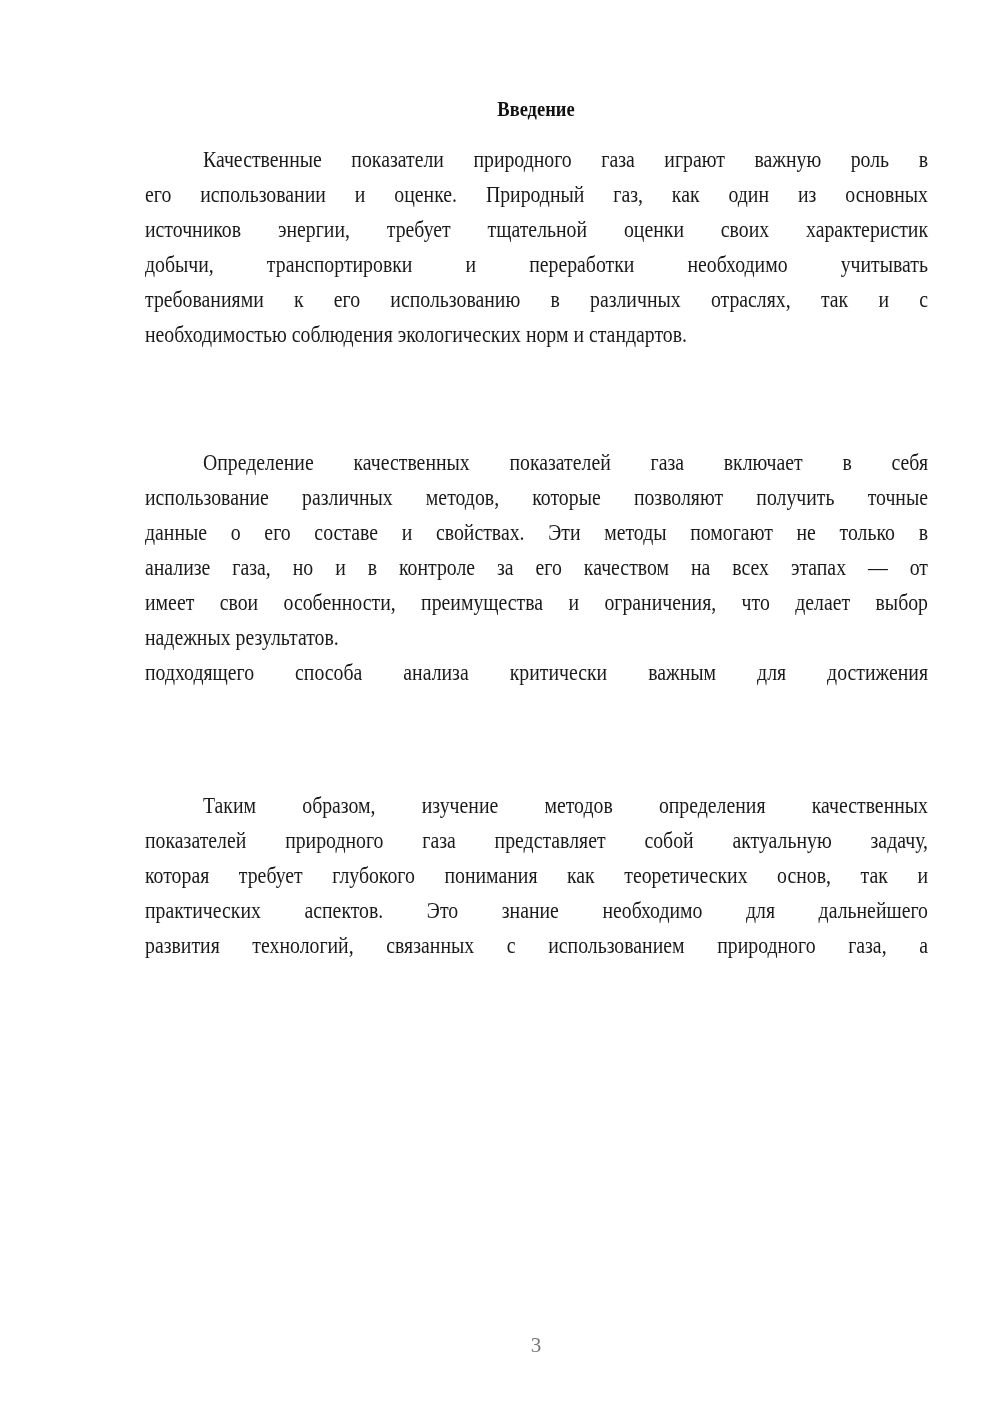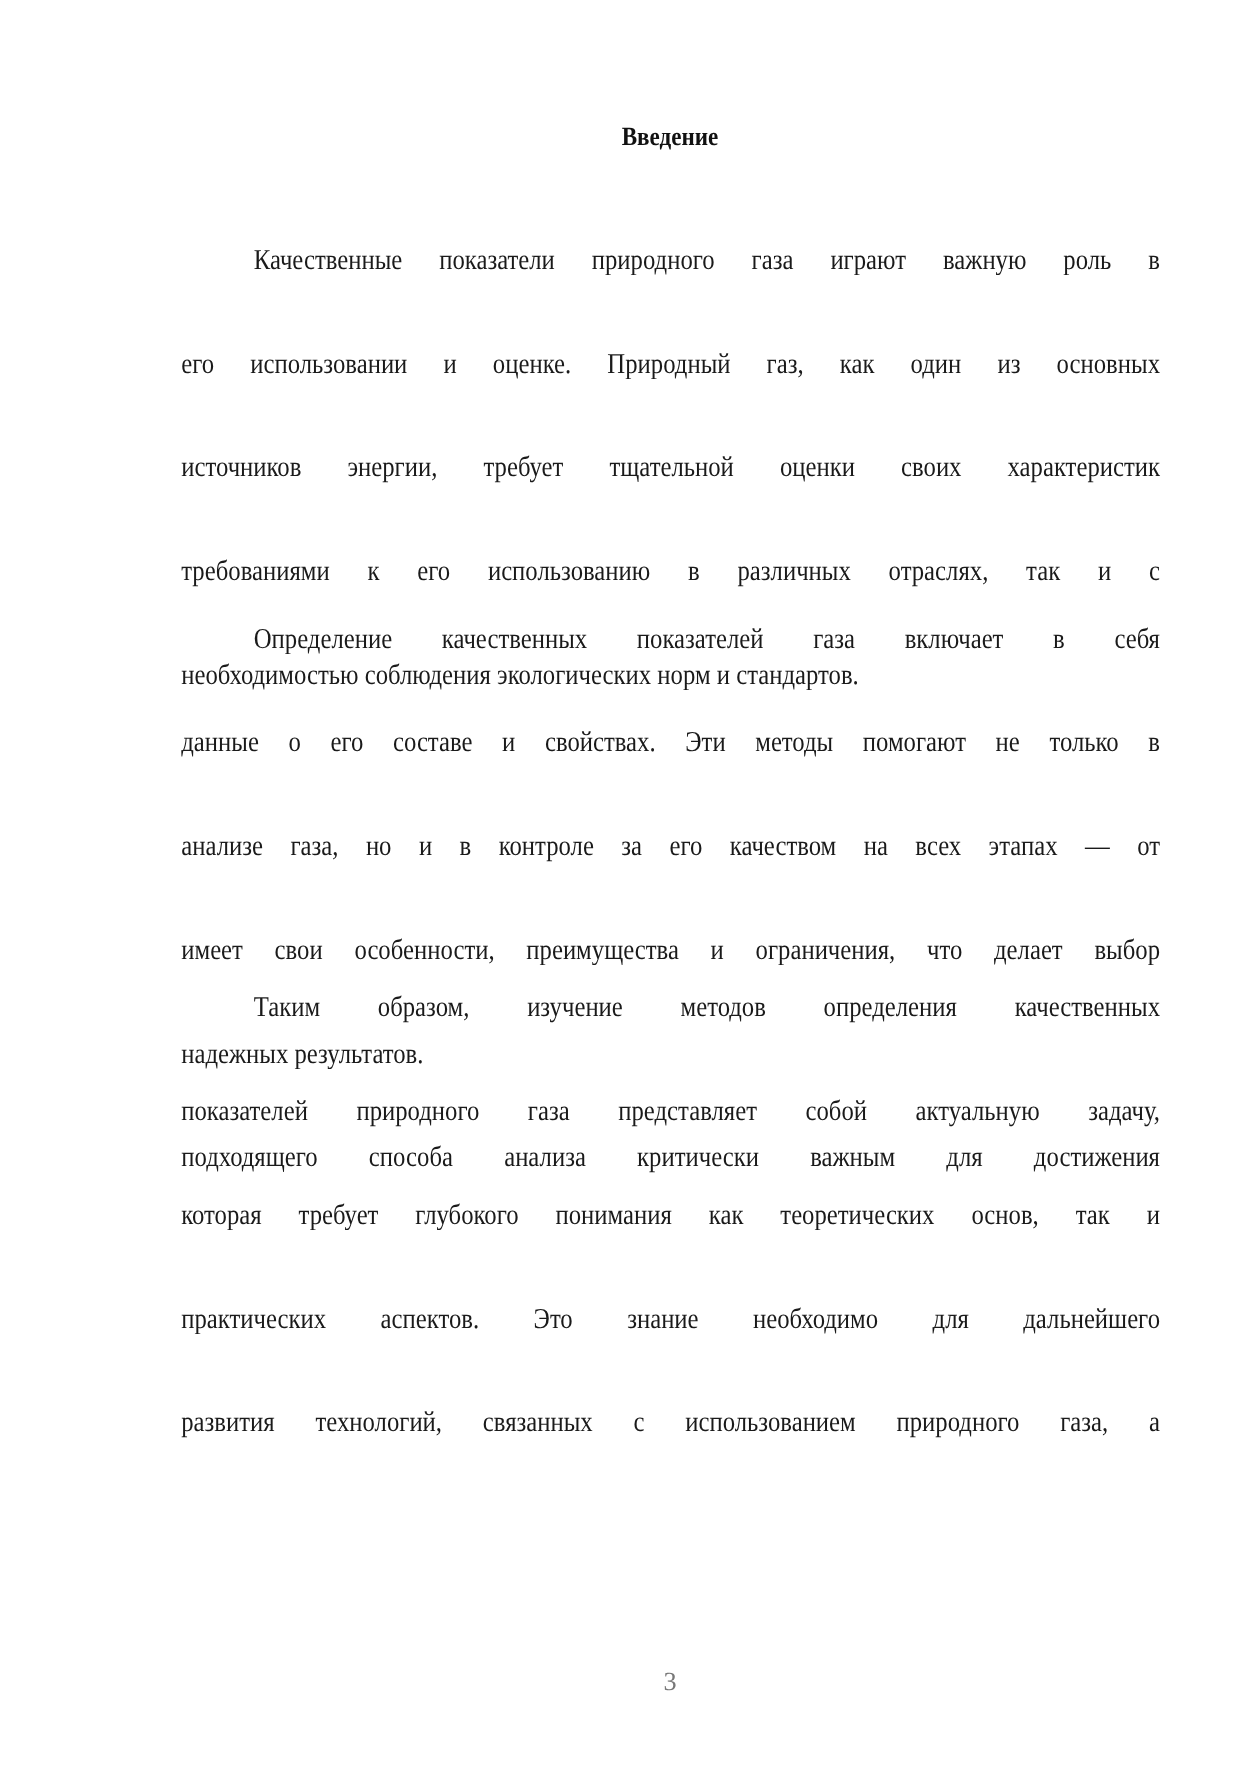--- a/index.html
+++ b/index.html
@@ -7,52 +7,54 @@
     .page { position: absolute; left: 0; top: 0; width: 873px; height: 1414px; background: #fff; }
     .title {
       position: absolute; top: 97px; left: 0; width: 1072px; text-align: center;
       font-family: "Liberation Serif", serif; font-weight: bold; font-size: 21px;
       color: #111; transform: scaleX(0.88); transform-origin: 536px 0;
     }
     .para { position: absolute; left: 145px; width: 783px; }
     .line {
       display: block; height: 35px; line-height: 35px;
       font-family: "Liberation Serif", serif; font-size: 23px; color: #1a1a1a;
-      white-space: nowrap; overflow: visible; margin-top: 48px;
+      white-space: nowrap; overflow: visible;
     }
     .line > span {
       display: inline-block; transform-origin: 0 50%;
     }
     .pagenum {
       position: absolute; top: 1333px; left: 0; width: 1072px; text-align: center;
       font-family: "Liberation Serif", serif; font-size: 21px; color: #777;
     }
   </style>
 </head>
 <body>
 
 <div class="page">
   <div class="title">Введение</div>
 
   <div class="para" style="top:142px;">
       <div class="line" style="padding-left: 58px;"><span style="transform: scaleX(0.86); word-spacing: 28.6015px;">Качественные показатели природного газа играют важную роль в</span></div>
       <div class="line"><span style="transform: scaleX(0.86); word-spacing: 27.8711px;">его использовании и оценке. Природный газ, как один из основных</span></div>
       <div class="line"><span style="transform: scaleX(0.86); word-spacing: 37.114px;">источников энергии, требует тщательной оценки своих характеристик</span></div>
+      <div class="line"><span style="transform: scaleX(0.86); word-spacing: 55.9649px;">добычи, транспортировки и переработки необходимо учитывать</span></div>
       <div class="line"><span style="transform: scaleX(0.86); word-spacing: 29.4041px;">требованиями к его использованию в различных отраслях, так и с</span></div>
       <div class="line"><span style="transform: scaleX(0.86);">необходимостью соблюдения экологических норм и стандартов.</span></div>
     </div>
   <div class="para" style="top:445px;">
       <div class="line" style="padding-left: 58px;"><span style="transform: scaleX(0.86); word-spacing: 40.4492px;">Определение качественных показателей газа включает в себя</span></div>
+      <div class="line"><span style="transform: scaleX(0.86); word-spacing: 32.8119px;">использование различных методов, которые позволяют получить точные</span></div>
       <div class="line"><span style="transform: scaleX(0.86); word-spacing: 21.8036px;">данные о его составе и свойствах. Эти методы помогают не только в</span></div>
       <div class="line"><span style="transform: scaleX(0.86); word-spacing: 19.7762px;">анализе газа, но и в контроле за его качеством на всех этапах — от</span></div>
       <div class="line"><span style="transform: scaleX(0.86); word-spacing: 23.7671px;">имеет свои особенности, преимущества и ограничения, что делает выбор</span></div>
       <div class="line"><span style="transform: scaleX(0.86);">надежных результатов.</span></div>
       <div class="line"><span style="transform: scaleX(0.86); word-spacing: 41.903px;">подходящего способа анализа критически важным для достижения</span></div>
     </div>
-  <div class="para" style="top:740px;text-decoration:underline;">
+  <div class="para" style="top:788px;text-decoration:underline;">
       <div class="line" style="padding-left: 58px;"><span style="transform: scaleX(0.86); word-spacing: 47.9328px;">Таким образом, изучение методов определения качественных</span></div>
       <div class="line"><span style="transform: scaleX(0.86); word-spacing: 39.4082px;">показателей природного газа представляет собой актуальную задачу,</span></div>
       <div class="line"><span style="transform: scaleX(0.86); word-spacing: 28.607px;">которая требует глубокого понимания как теоретических основ, так и</span></div>
       <div class="line"><span style="transform: scaleX(0.86); word-spacing: 44.89px;">практических аспектов. Это знание необходимо для дальнейшего</span></div>
       <div class="line"><span style="transform: scaleX(0.86); word-spacing: 32.1914px;">развития технологий, связанных с использованием природного газа, а</span></div>
     </div>
 
   <div class="pagenum">3</div>
 </div>
 

